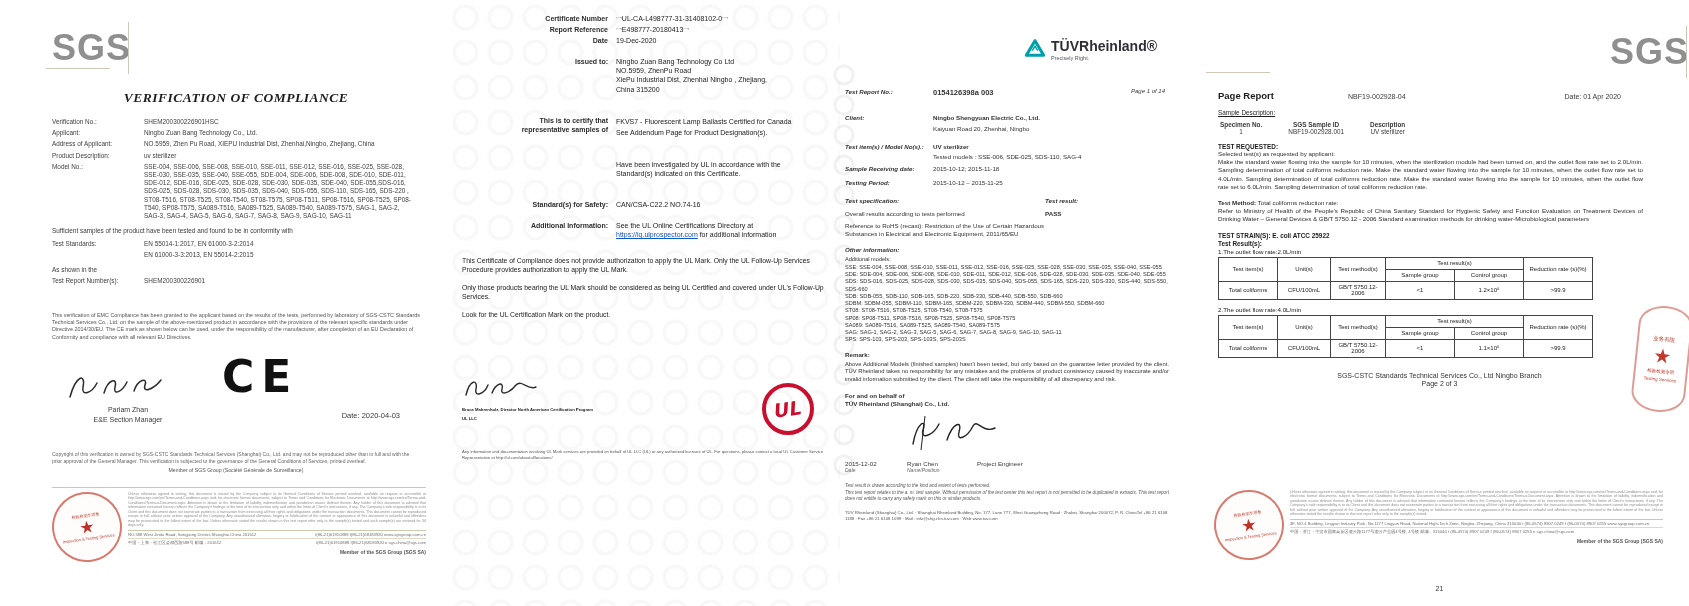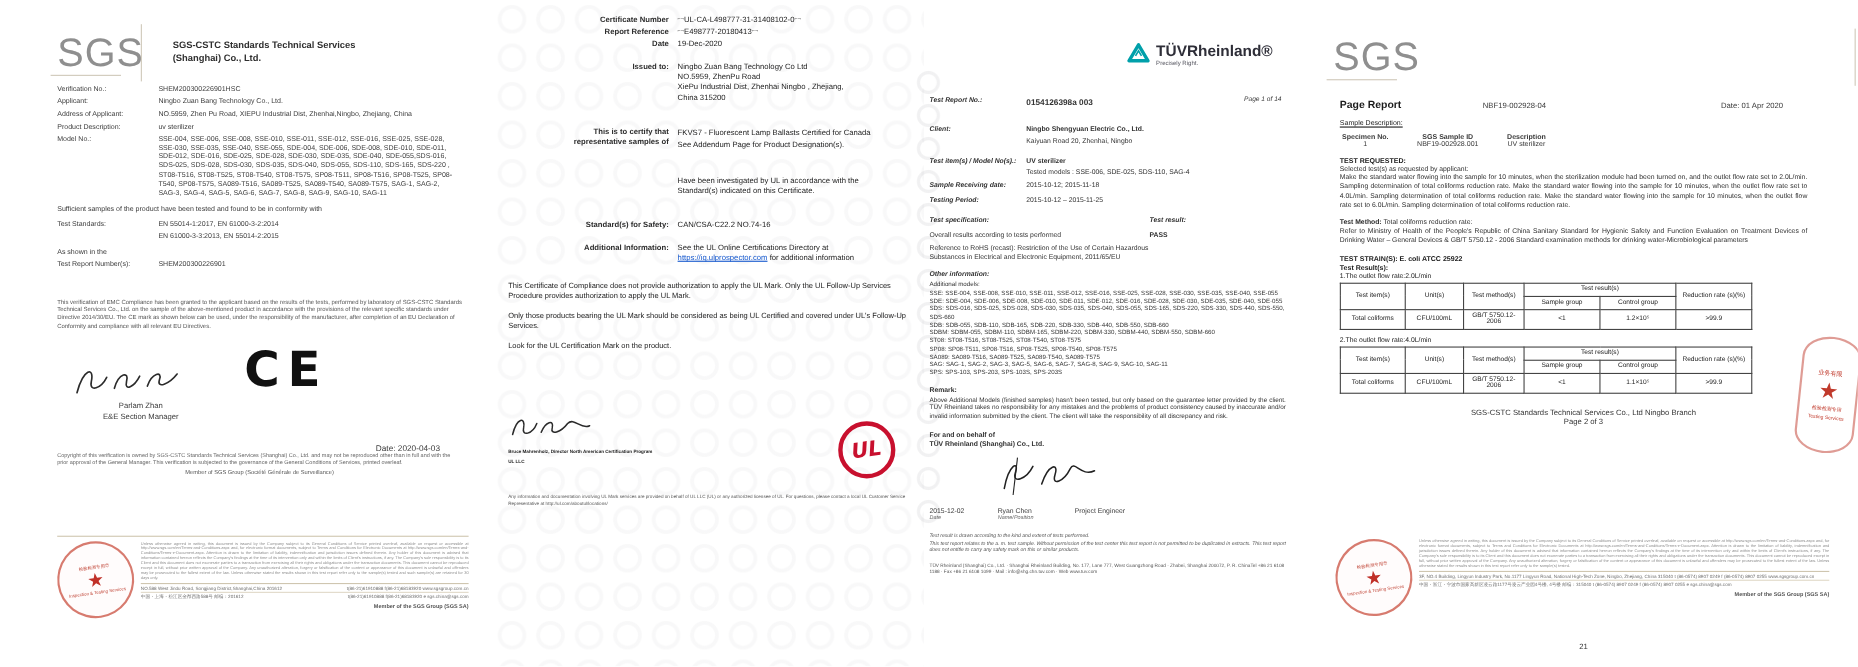--- a/index.html
+++ b/index.html
@@ -6,41 +6,41 @@
   .page{position:relative;width:1689px;height:606px;background:#fff;overflow:hidden;
         font-family:"Liberation Sans",sans-serif;color:#3a3a3a;}
   .cert{position:absolute;top:0;height:606px;}
   #c1{left:40px;width:392px;}
   #c2{left:448px;width:392px;}
   #c3{left:845px;width:324px;}
   #c4{left:1190px;width:499px;}
   .pre{white-space:pre-line;}
 
   
-  .sgs-logo{position:relative;font-weight:400;font-size:36px;letter-spacing:1px;
-            color:#8f8f8f;line-height:1;font-family:"Liberation Sans",sans-serif;}
+  .sgs-logo{position:relative;font-weight:700;font-size:36px;letter-spacing:1px;
+            color:#8f8f8f;line-height:1;font-family:"Liberation Sans",sans-serif;text-align:right;}
   .sgs-logo .hline{position:absolute;left:-6px;bottom:-3px;width:64px;height:1px;background:#cfc8b8;}
   .sgs-logo .vline{position:absolute;right:2px;top:-8px;width:1px;height:52px;background:#cfc8b8;}
 
   
   .c1-head{display:flex;align-items:flex-start;margin:30px 0 0 12px;gap:26px;}
   .c1-company{font-weight:bold;font-size:8.5px;line-height:1.35;color:#2f2f2f;width:190px;margin-top:6px;}
   .c1-title{font-family:"Liberation Serif",serif;font-style:italic;font-weight:bold;
             font-size:13.5px;text-align:center;margin-top:24px;color:#1d1d1d;letter-spacing:.5px;}
   .frow{display:flex;font-size:6.4px;line-height:1.28;margin:3px 0 0 12px;color:#3d3d3d;}
   .frow .lbl{width:92px;flex-shrink:0;}
   .frow .val{width:272px;}
   .c1-note{font-size:6.4px;margin:7px 0 0 12px;}
   .c1-para{font-size:5.4px;color:#555;margin:26px 12px 0 12px;line-height:1.35;}
   .c1-signzone{position:relative;height:104px;margin:0 12px;}
   .ce-mark{position:absolute;left:170px;top:10px;font-size:44px;font-weight:700;
            letter-spacing:7px;color:#111;font-family:"DejaVu Sans",sans-serif;}
   .c1-sig{position:absolute;left:12px;top:26px;}
   .c1-signame{position:absolute;left:16px;top:64px;font-size:7px;text-align:center;width:120px;line-height:1.4;}
-  .c1-date{position:absolute;right:20px;top:70px;font-size:7.5px;margin-top:32px;}
+  .c1-date{position:absolute;right:20px;top:70px;font-size:7.5px;}
   .c1-copy{font-size:5px;color:#666;margin:6px 12px 0 12px;line-height:1.35;}
   .c1-member{font-size:5.2px;text-align:center;margin-top:3px;color:#555;}
   .sgs-footer{position:absolute;left:0;right:0;display:flex;gap:6px;align-items:flex-start;
               border-top:1px solid #cfc6b0;padding-top:4px;}
   #c1 .sgs-footer{bottom:44px;left:12px;right:6px;}
   .stamp{flex-shrink:0;width:66px;height:66px;border:2px solid rgba(201,80,64,.75);border-radius:50%;
          display:flex;flex-direction:column;align-items:center;justify-content:center;
          color:#c24a3c;text-align:center;transform:rotate(-8deg);background:rgba(255,245,243,.25);}
   .stamp .star{font-size:17px;line-height:1;color:#c03028;}
   .stamp .stxt{font-size:4px;line-height:1.3;}
@@ -109,23 +109,23 @@
 
 <div class="page">
 
   <div class="cert" id="c1">
     <div class="c1-head">
       <div class="sgs-logo">
         <span>SGS</span>
         <div class="hline"></div>
         <div class="vline"></div>
       </div>
-      <div class="c1-company">SGS-CSTC Standards Technical Services (Shanghai) Co., Ltd.</div>
-    </div>
-
+    </div>
+
+    <div class="c1-title">VERIFICATION OF COMPLIANCE</div>
 
     <div class="frow" style="margin-top:12px;">
       <div class="lbl">Verification No.:</div>
       <div class="val">SHEM200300226901HSC</div>
     </div>
     <div class="frow">
       <div class="lbl">Applicant:</div>
       <div class="val">Ningbo Zuan Bang Technology Co., Ltd.</div>
     </div>
     <div class="frow">

